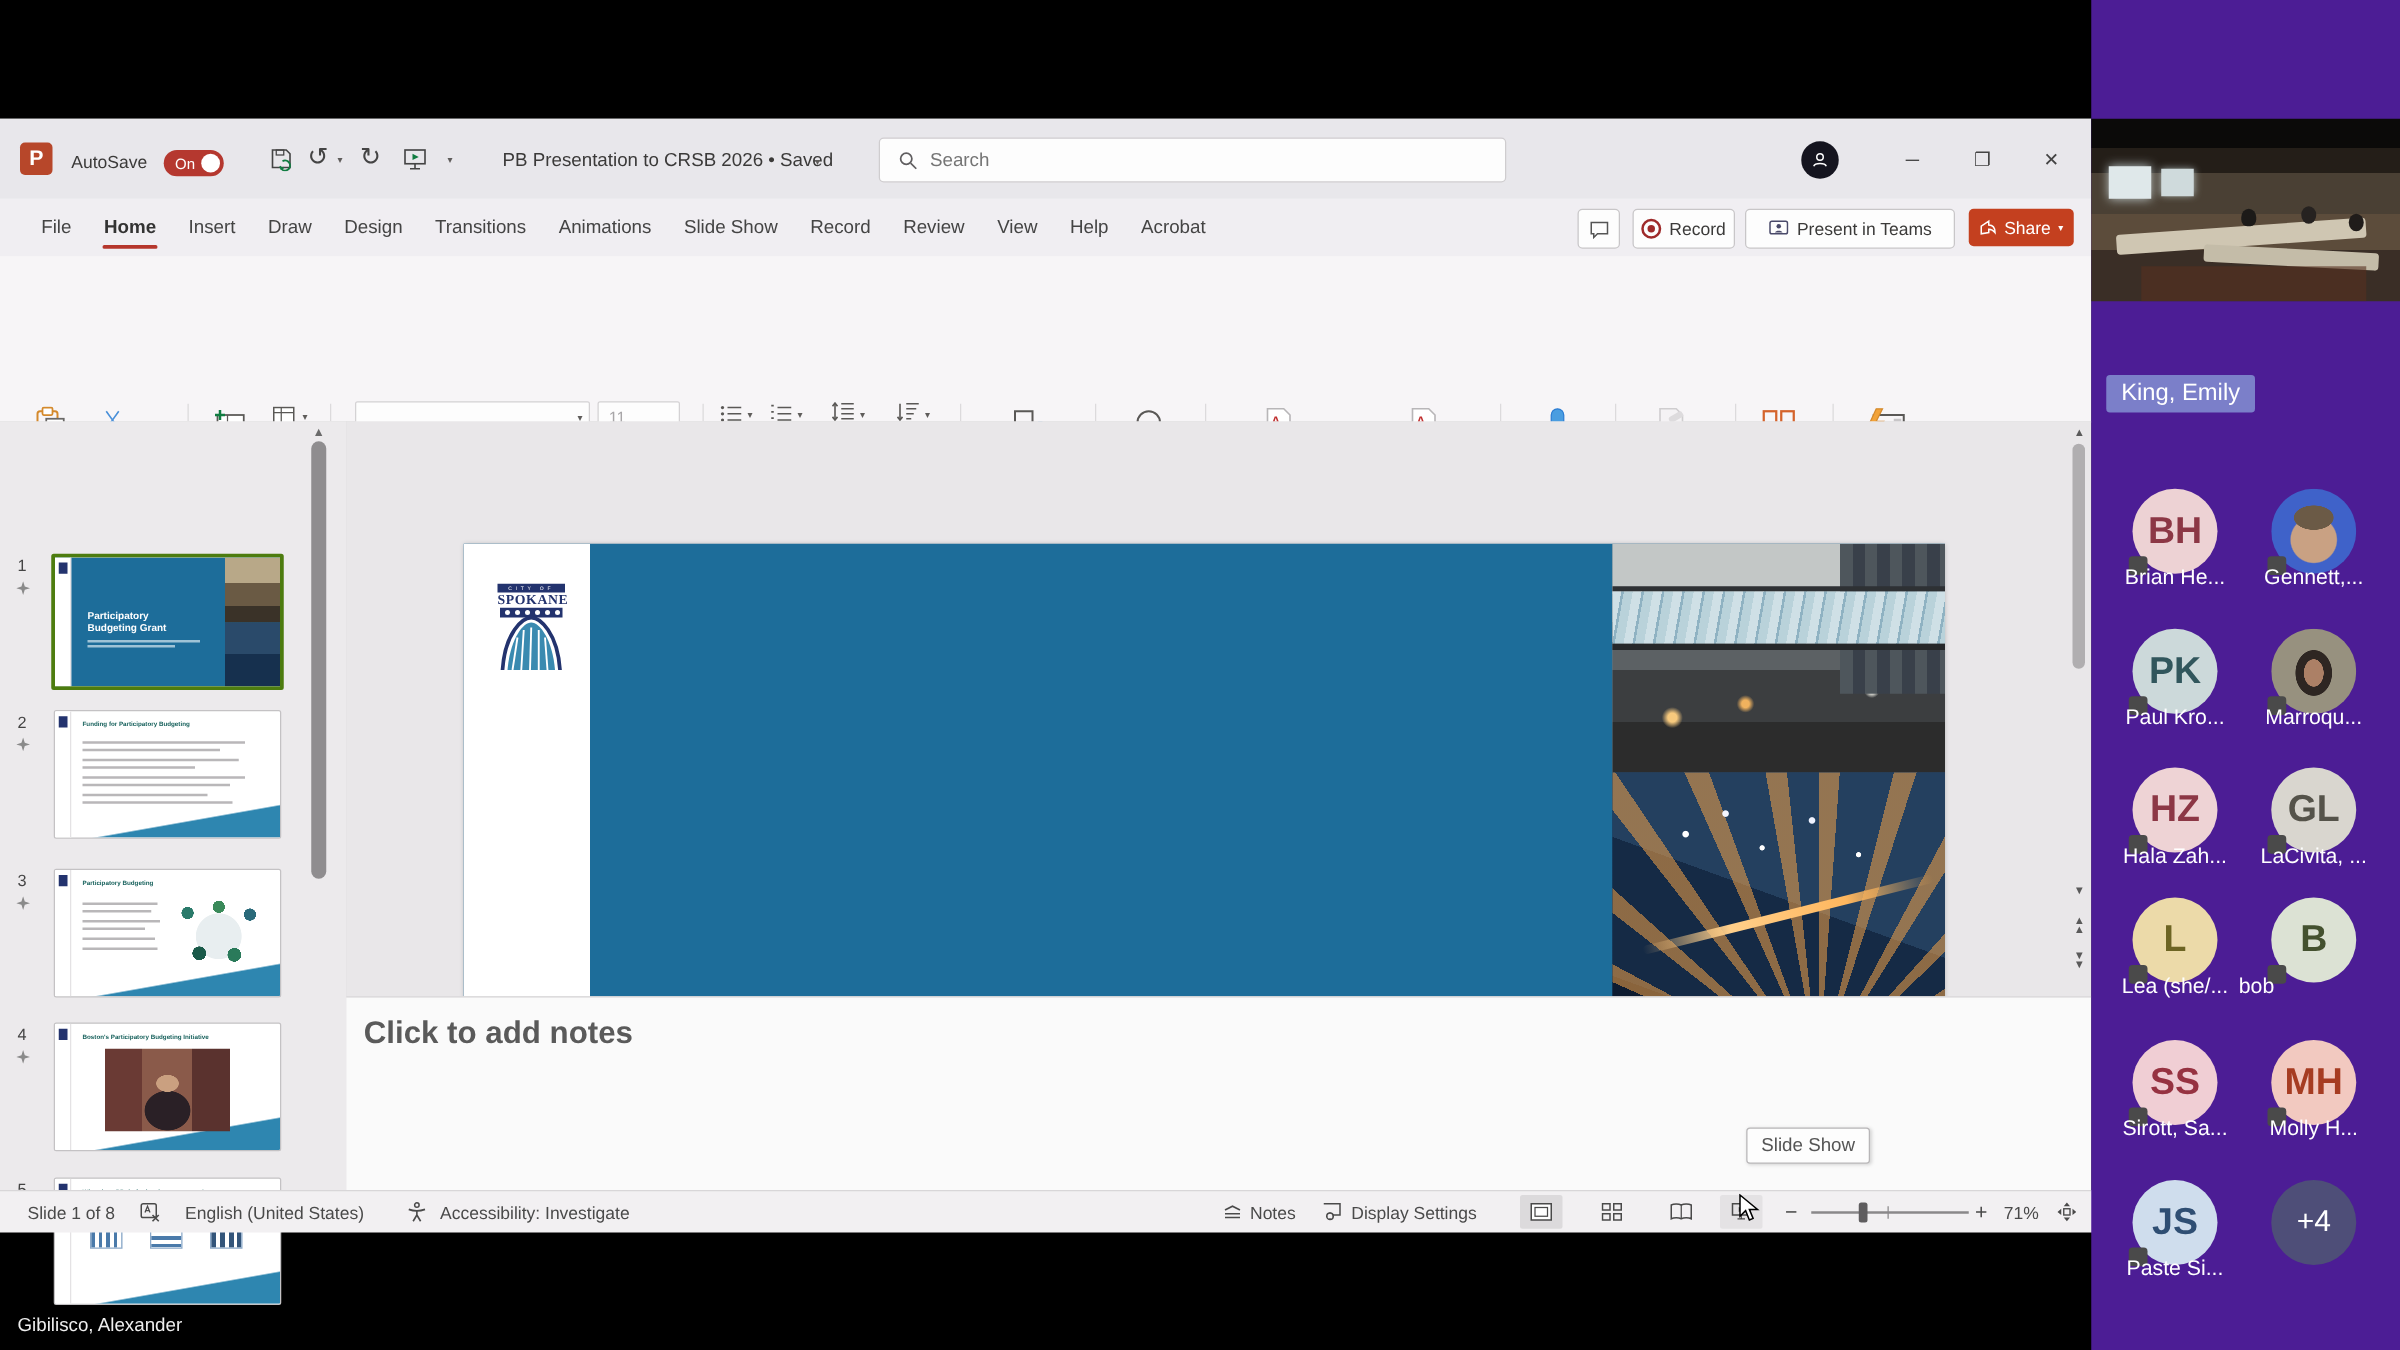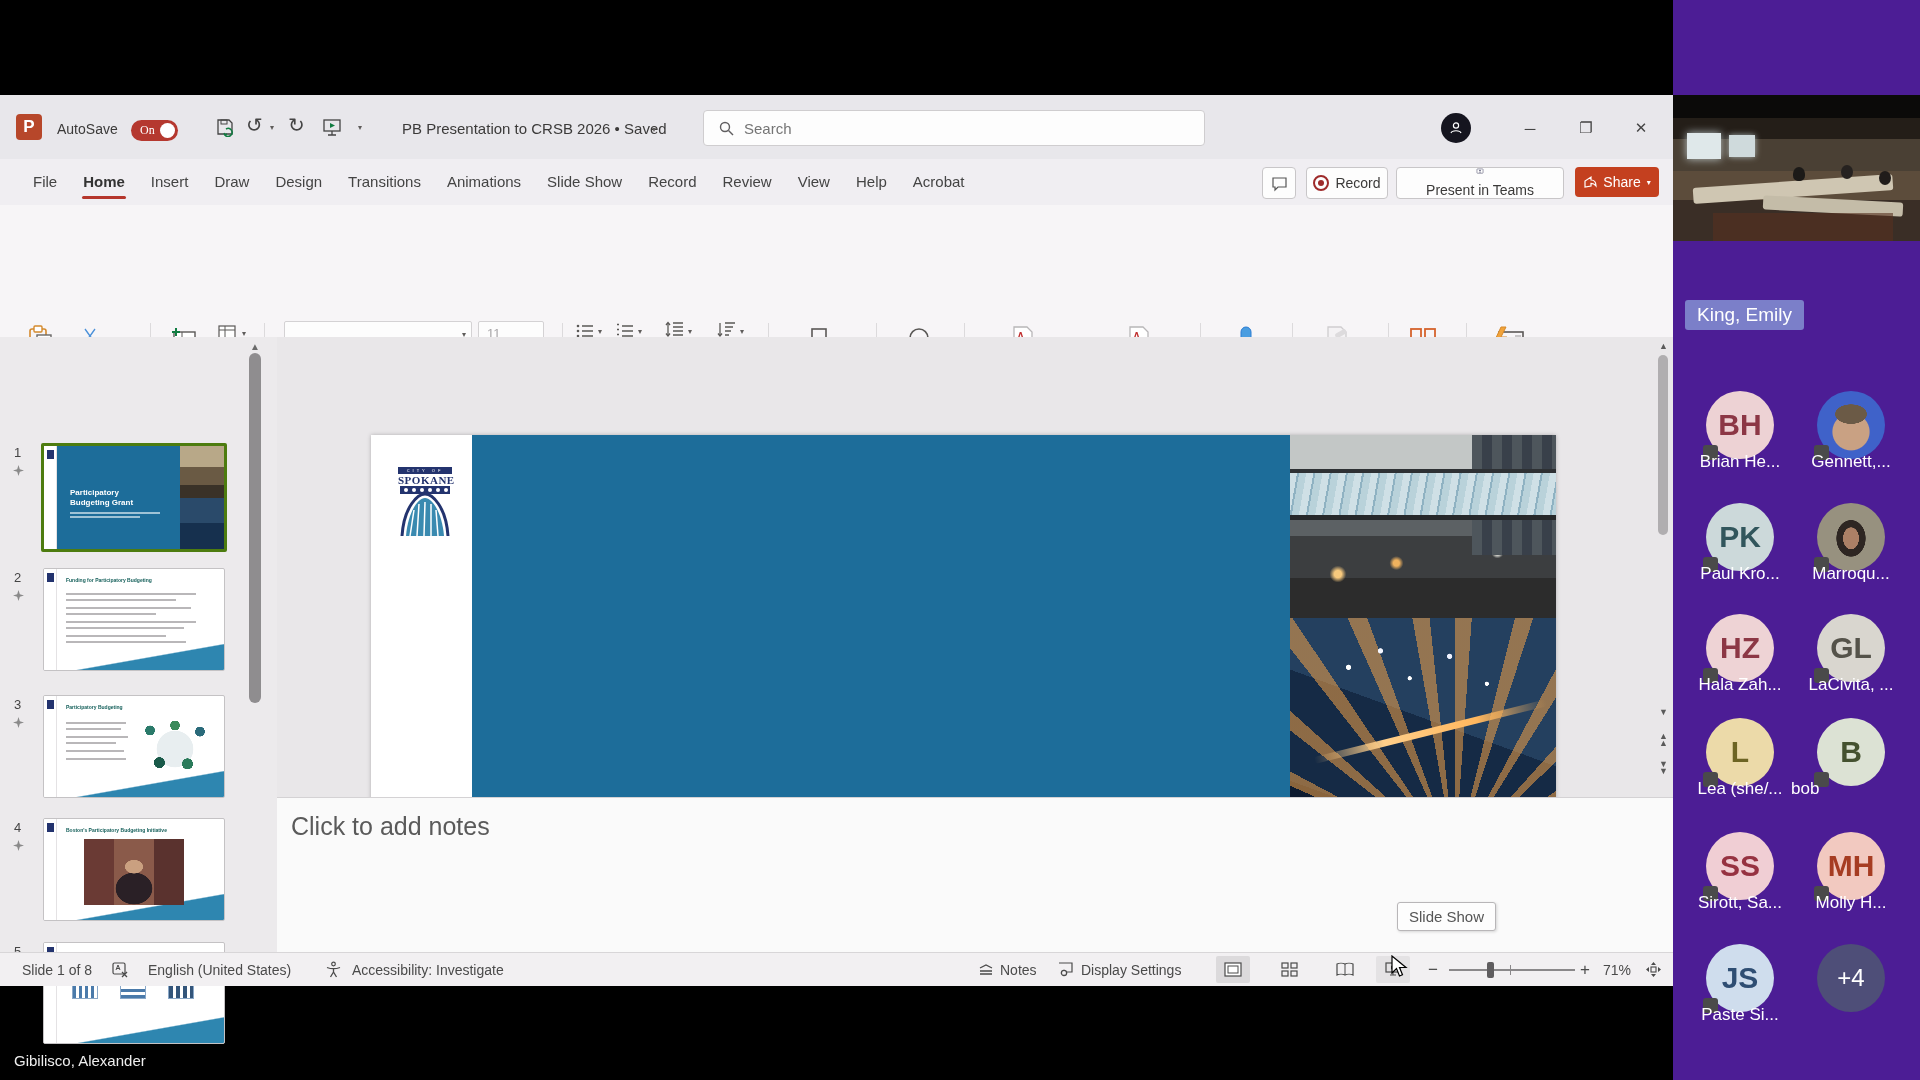--- a/index.html
+++ b/index.html
@@ -88,21 +88,21 @@
 
 <div id="screen">
 
   <div id="ppt">
 
     <div id="titlebar">
       <div class="abs" style="left:16px;top:19px;width:26px;height:26px;background:#b7472a;border-radius:4px;color:#fff;font-weight:bold;font-size:17px;display:flex;align-items:center;justify-content:center;">P</div>
       <span class="abs ttxt" style="left:57px;top:26px;font-size:14px;">AutoSave</span>
       <span class="abs" style="left:124px;top:25px;">
         <span class="pill">
-            <span style="color:#fff;font-size:12px;margin-right:5px;font-family:Liberation Serif, serif;">On</span>
+            <span style="color:#fff;font-size:12px;margin-right:5px;">On</span>
             <span style="width:15px;height:15px;border-radius:50%;background:#fff;display:inline-block;"></span>
           </span>
       </span>
       <span class="abs" style="left:215px;top:22px;">
         <svg width="20" height="20" viewBox="0 0 20 20">
             <path d="M3 3h11l3 3v11H3z" fill="none" stroke="#444" stroke-width="1.3"></path>
             <rect x="6" y="3" width="6" height="4" fill="none" stroke="#444"></rect>
             <path d="M11 12a4 4 0 1 1-1 6" fill="none" stroke="#107c41" stroke-width="1.5"></path>
             <path d="M9 16l1 2 2-1" fill="none" stroke="#107c41" stroke-width="1.5"></path>
           </svg>
@@ -148,21 +148,21 @@
         <svg width="17" height="17" viewBox="0 0 17 17">
             <path d="M2 3h13v9H7l-3 3v-3H2z" fill="none" stroke="#555" stroke-width="1.2"></path>
           </svg>
       </span>
       <span class="abs iconbtn" style="left:1306px;top:8px;width:80px;height:30px;font-size:14px;color:#3b3a39;gap:6px;">
         <span style="width:12px;height:12px;border:2px solid #9e2a2a;border-radius:50%;display:inline-flex;align-items:center;justify-content:center;">
             <span style="width:6px;height:6px;background:#9e2a2a;border-radius:50%;"></span>
           </span>
         <span>Record</span>
       </span>
-      <span class="abs iconbtn" style="left:1396px;top:8px;width:166px;height:30px;font-size:14px;color:#3b3a39;gap:7px;flex-direction:column;">
+      <span class="abs iconbtn" style="left:1396px;top:8px;width:166px;height:30px;font-size:14px;color:#3b3a39;gap:7px;">
         <svg width="16" height="16" viewBox="0 0 16 16">
             <rect x="1" y="2" width="14" height="10" rx="1.5" fill="none" stroke="#4a4a6a" stroke-width="1.2"></rect>
             <circle cx="8" cy="6" r="1.8" fill="#4a4a6a"></circle>
             <path d="M5 11c.5-2 5.5-2 6 0" fill="#4a4a6a"></path>
           </svg>
         <span>Present in Teams</span>
       </span>
       <span class="abs" style="left:1575px;top:8px;width:84px;height:30px;background:#c4401f;border-radius:4px;display:inline-flex;align-items:center;justify-content:center;color:#fff;font-size:14px;gap:6px;">
         <svg width="14" height="14" viewBox="0 0 14 14">
             <path d="M2 12V6l6-4v3c3 0 5 2 5 6-1.5-2-3-2.6-5-2.6V11z" fill="none" stroke="#fff" stroke-width="1.2"></path>
@@ -596,21 +596,21 @@
       </div>
 
       <div class="abs scrollarrow" style="left:1382px;top:6px;">▲</div>
       <div class="abs" style="left:1381px;top:18px;width:10px;height:180px;background:#b0aeb0;border-radius:5px;"></div>
       <div class="abs scrollarrow" style="left:1382px;top:372px;">▼</div>
       <div class="abs scrollarrow" style="left:1382px;top:396px;">▲<br>▲</div>
       <div class="abs scrollarrow" style="left:1382px;top:424px;">▼<br>▼</div>
     </div>
 
     <div id="notes">
-      <div style="position:absolute;left:14px;top:14px;font-size:25px;color:#5a5a5a;">Click to add notes</div>
+      <div style="position:absolute;left:14px;top:14px;font-size:25px;color:#5a5a5a;font-weight:bold;">Click to add notes</div>
     </div>
 
     <div id="tooltip">Slide Show</div>
 
     <div id="statusbar">
       <div class="sb" style="left:22px;">Slide 1 of 8</div>
       <div class="sb" style="left:112px;">
         <svg width="17" height="17" viewBox="0 0 17 17">
             <rect x="1" y="2" width="12" height="11" rx="1.5" fill="none" stroke="#4a4a4a" stroke-width="1.2"></rect>
             <path d="M4 9l2-5 2 5M4.7 7.5h2.6" fill="none" stroke="#4a4a4a"></path>

